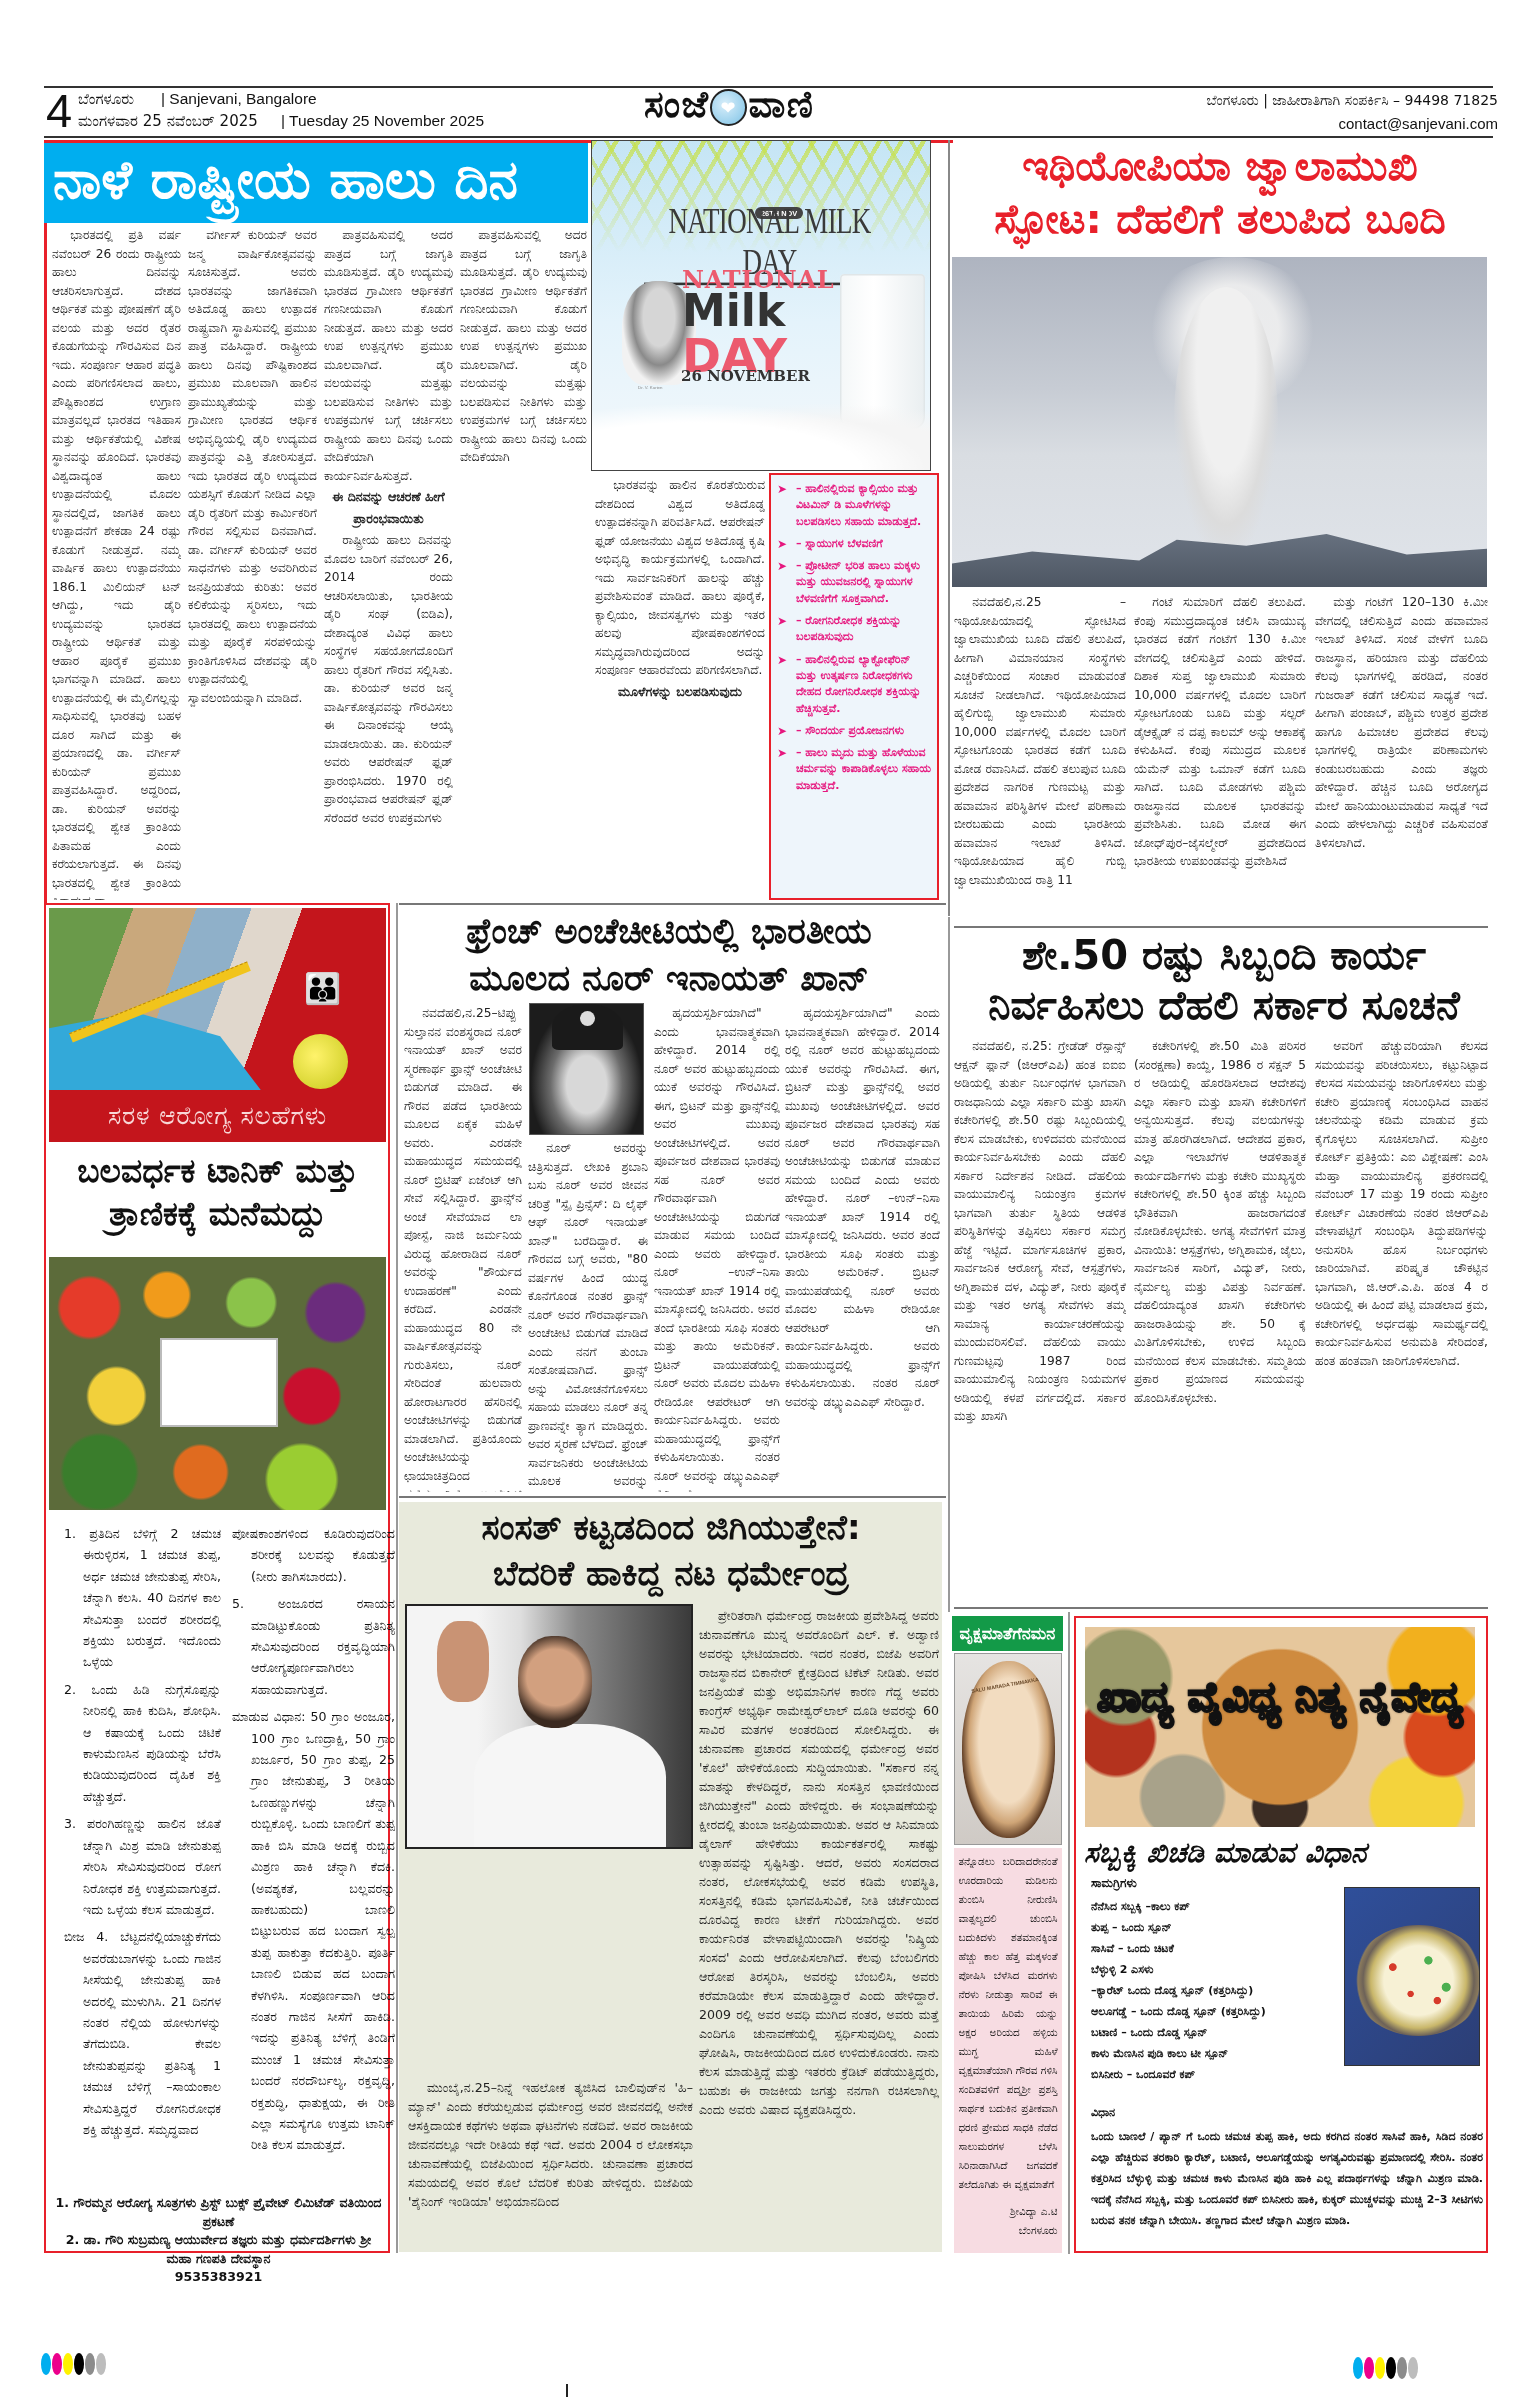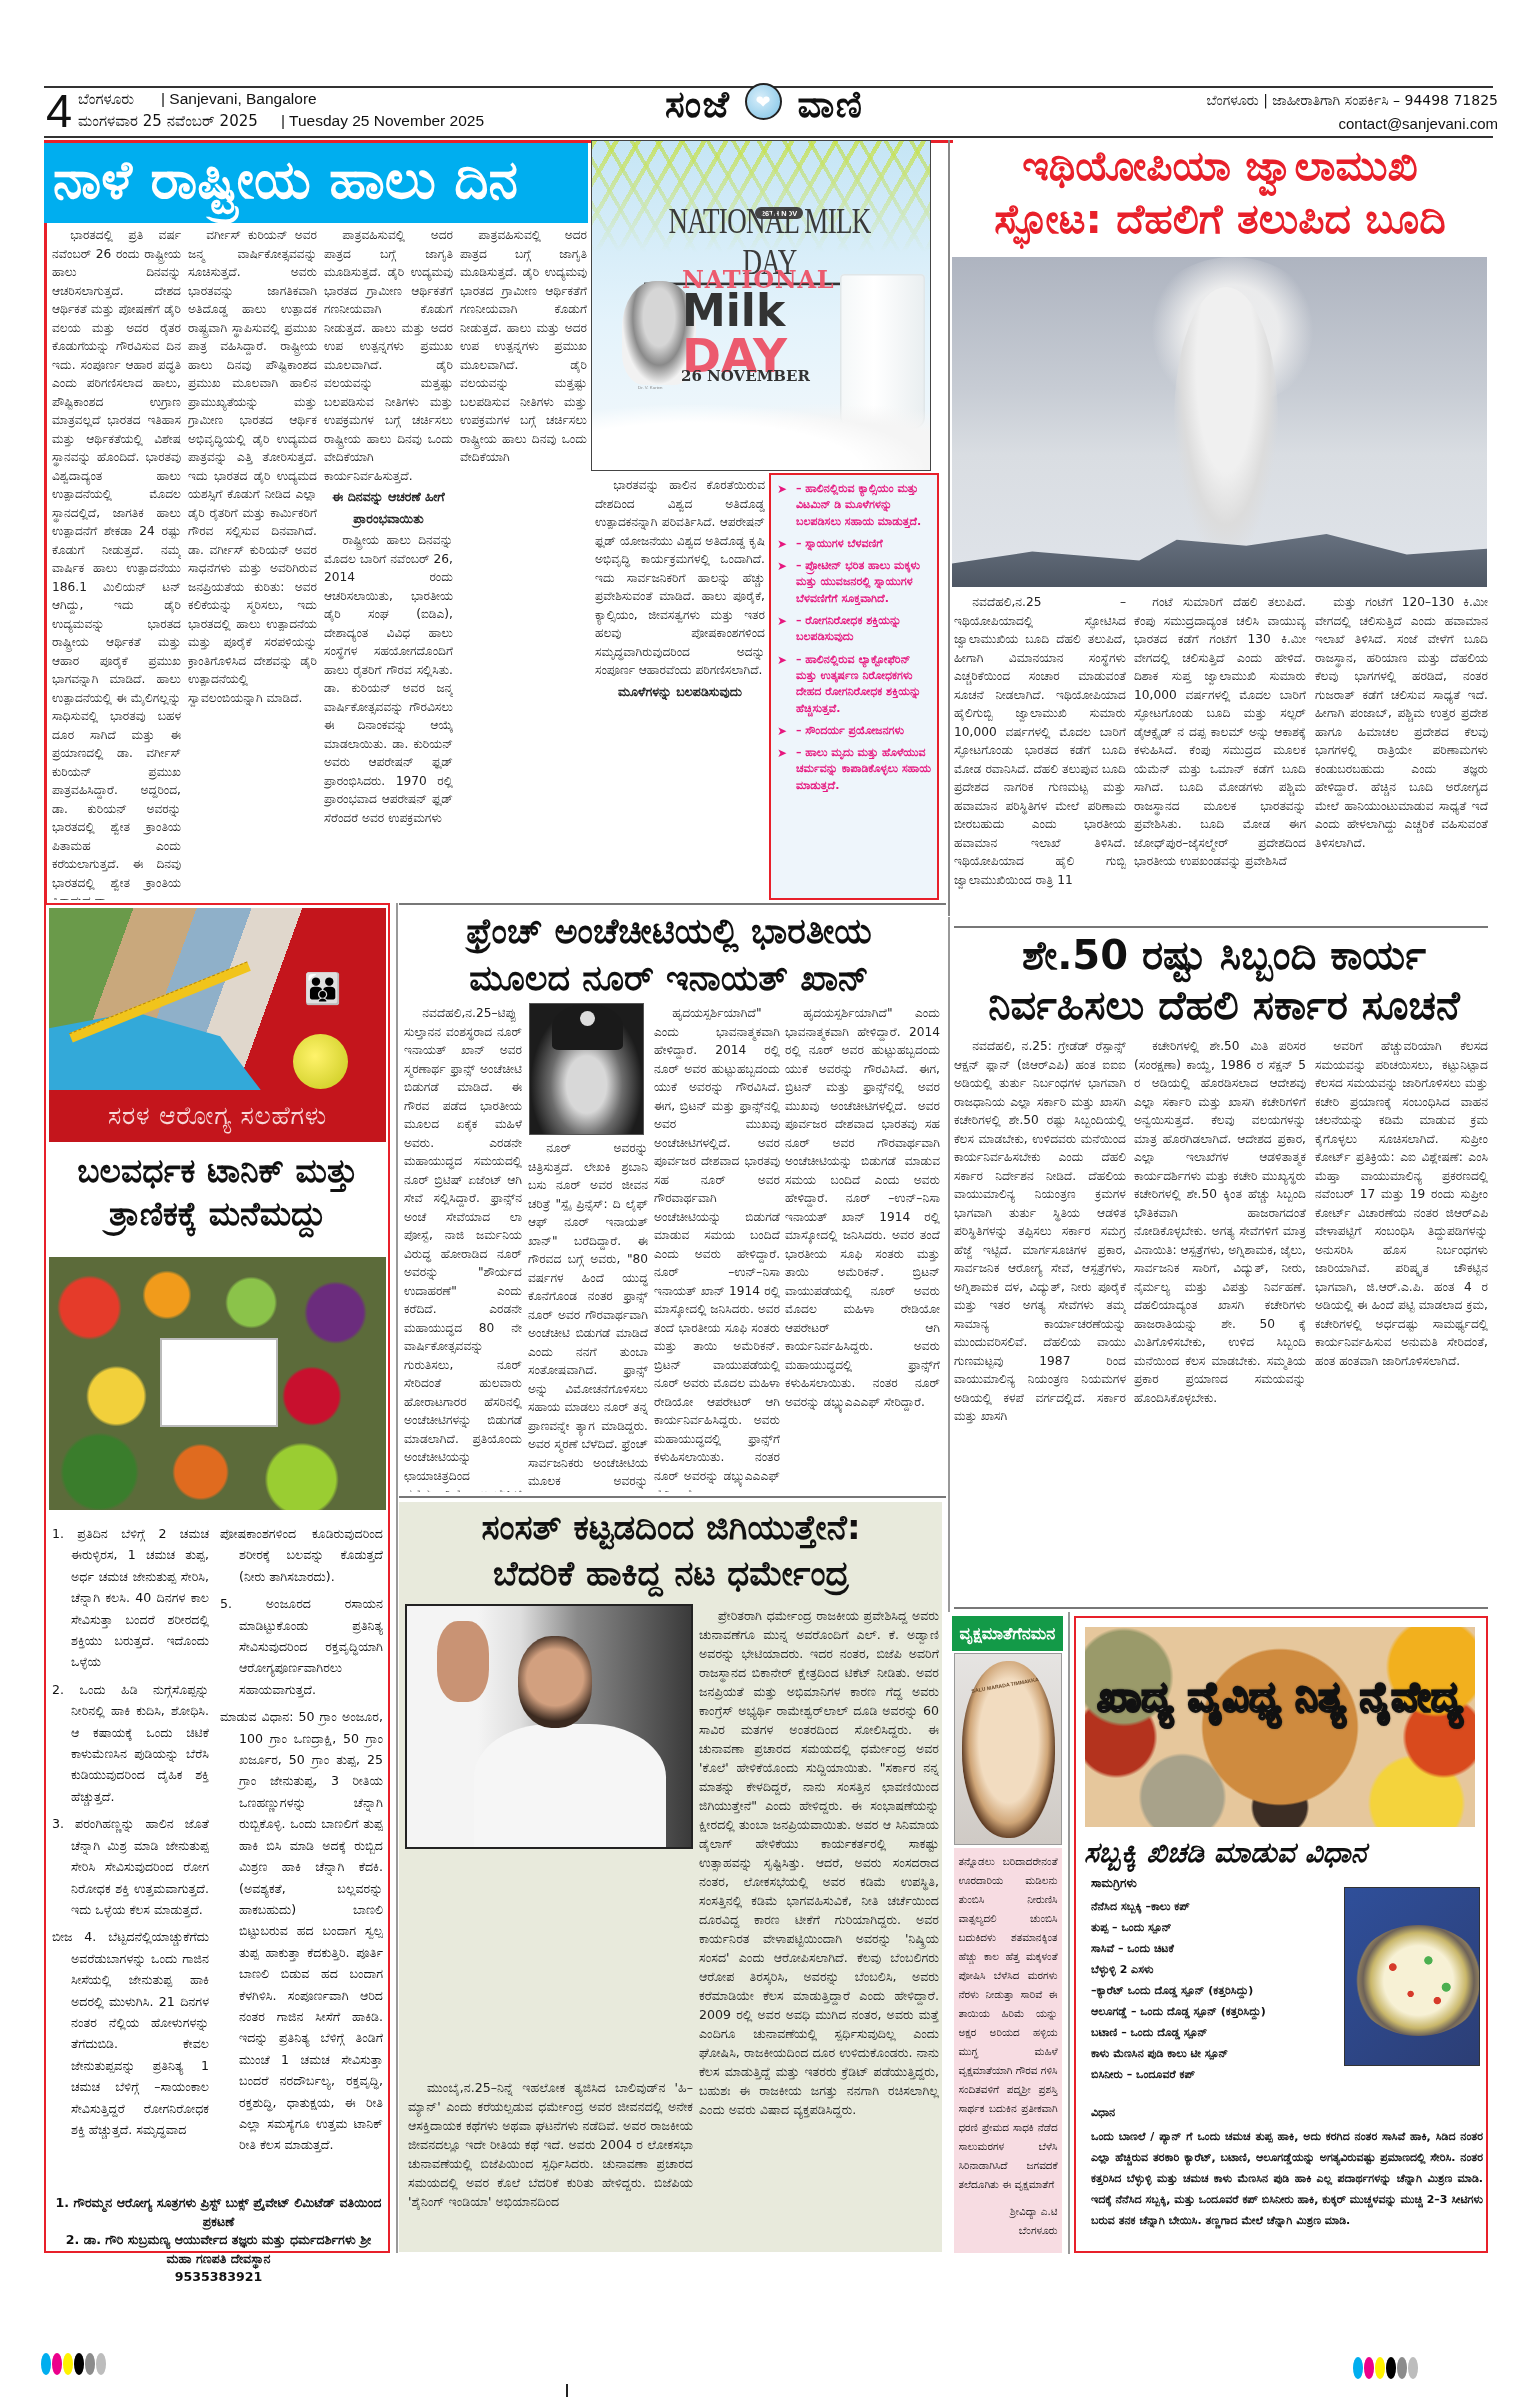--- a/index.html
+++ b/index.html
@@ -7,21 +7,21 @@
   body { position: relative; font-family: "DejaVu Sans", sans-serif; color: #111; }
   .abs { position: absolute; }
 
   
   .rule { position: absolute; height: 2.2px; background: #333; }
   .pg-num { left: 46px; top: 87px; font-family: "Liberation Sans Narrow", "Liberation Sans", sans-serif; font-size: 47px; line-height: 47px; font-weight: 400; }
   .mast-city { left: 78px; top: 90px; font-size: 15px; }
   .mast-paper { left: 161px; top: 90px; font-family: "Liberation Sans", sans-serif; font-size: 15.5px; }
   .mast-date-kn { left: 78px; top: 112px; font-size: 15px; }
   .mast-date-en { left: 281px; top: 112px; font-family: "Liberation Sans", sans-serif; font-size: 15.5px; }
-  .logo { left: 665px; top: 83px; display: flex; align-items: flex-start; gap: 15px; font-size: 37px; font-weight: 900; letter-spacing: 1.5px; }
+  .logo { left: 644px; top: 83px; display: flex; align-items: flex-end; gap: 1px; font-size: 37px; font-weight: 900; letter-spacing: 1.5px; }
   .logo .globe { width: 37px; height: 37px; border-radius: 50%; background: radial-gradient(circle at 40% 40%, #d8eefa, #7ec3e6); border: 2.2px solid #222; display: flex; align-items: center; justify-content: center; font-size: 18px; color: #fff; }
   .mast-right1 { right: 30px; top: 92px; font-size: 14px; text-align: right; }
   .mast-right2 { right: 30px; top: 115px; font-family: "Liberation Sans", sans-serif; font-size: 15px; text-align: right; }
 
   
   .redline { left: 44px; top: 140px; width: 909px; height: 3px; background: #e8202a; }
   .milk-banner { left: 44px; top: 143px; width: 544px; height: 80px; background: #00aeef; color: #fff; font-size: 53px; font-weight: 900; padding-left: 9px; line-height: 74px; white-space: nowrap; overflow: hidden; }
   .milk-left-bar { left: 44px; top: 223px; width: 3px; height: 680px; background: #e8202a; }
   .col { position: absolute; font-size: 12.2px; line-height: 18.5px; text-align: justify; overflow: hidden; color: #222; }
   .col p { text-indent: 1.5em; margin-bottom: 1.5px; }
@@ -76,21 +76,21 @@
       radial-gradient(circle at 60% 18%, #8bc34a 0 8%, transparent 9%),
       radial-gradient(circle at 85% 22%, #6b2c7d 0 8%, transparent 9%),
       radial-gradient(circle at 20% 55%, #f2d03b 0 9%, transparent 10%),
       radial-gradient(circle at 48% 50%, #fafafa 0 12%, transparent 13%),
       radial-gradient(circle at 78% 55%, #c8102e 0 9%, transparent 10%),
       radial-gradient(circle at 15% 85%, #3a7d2c 0 10%, transparent 11%),
       radial-gradient(circle at 45% 85%, #e06b1f 0 9%, transparent 10%),
       radial-gradient(circle at 75% 88%, #9acd32 0 10%, transparent 11%),
       #5c6b3a; }
   .fruit-photo .board { position: absolute; left: 111px; top: 81px; width: 118px; height: 89px; background: #fff; border: 2.2px solid #bbb; }
-  .health-col { position: absolute; font-size: 12.6px; line-height: 21.4px; color: #111; text-align: justify; }
+  .health-col { position: absolute; font-size: 12.6px; line-height: 21.4px; color: #111; text-align: justify; margin-left: 12px; }
   .health-col li { list-style: none; margin-bottom: 6px; padding-left: 19px; text-indent: -19px; }
   .health-foot { left: 52px; top: 2194px; width: 333px; text-align: center; font-size: 12.6px; line-height: 18.5px; font-weight: 600; }
 
   
   .noor-head { left: 399px; top: 908px; width: 540px; text-align: center; font-size: 35px; font-weight: 900; line-height: 47px; }
   .noor-photo { left: 529px; top: 1003px; width: 115px; height: 132px; border: 1.5px solid #555; background: radial-gradient(ellipse at 50% 62%, #d8d8d8 0 25%, #6c6c6c 45%, #1c1c1c 70%); overflow: hidden; }
   .noor-photo .cap { position: absolute; left: 22px; top: 0; width: 71px; height: 46px; border-radius: 50% 50% 10% 10%; background: #1a1a1a; }
   .noor-photo .badge { position: absolute; left: 50px; top: 7.4px; width: 15px; height: 15px; border-radius: 50%; background: #ddd; }
 
   

